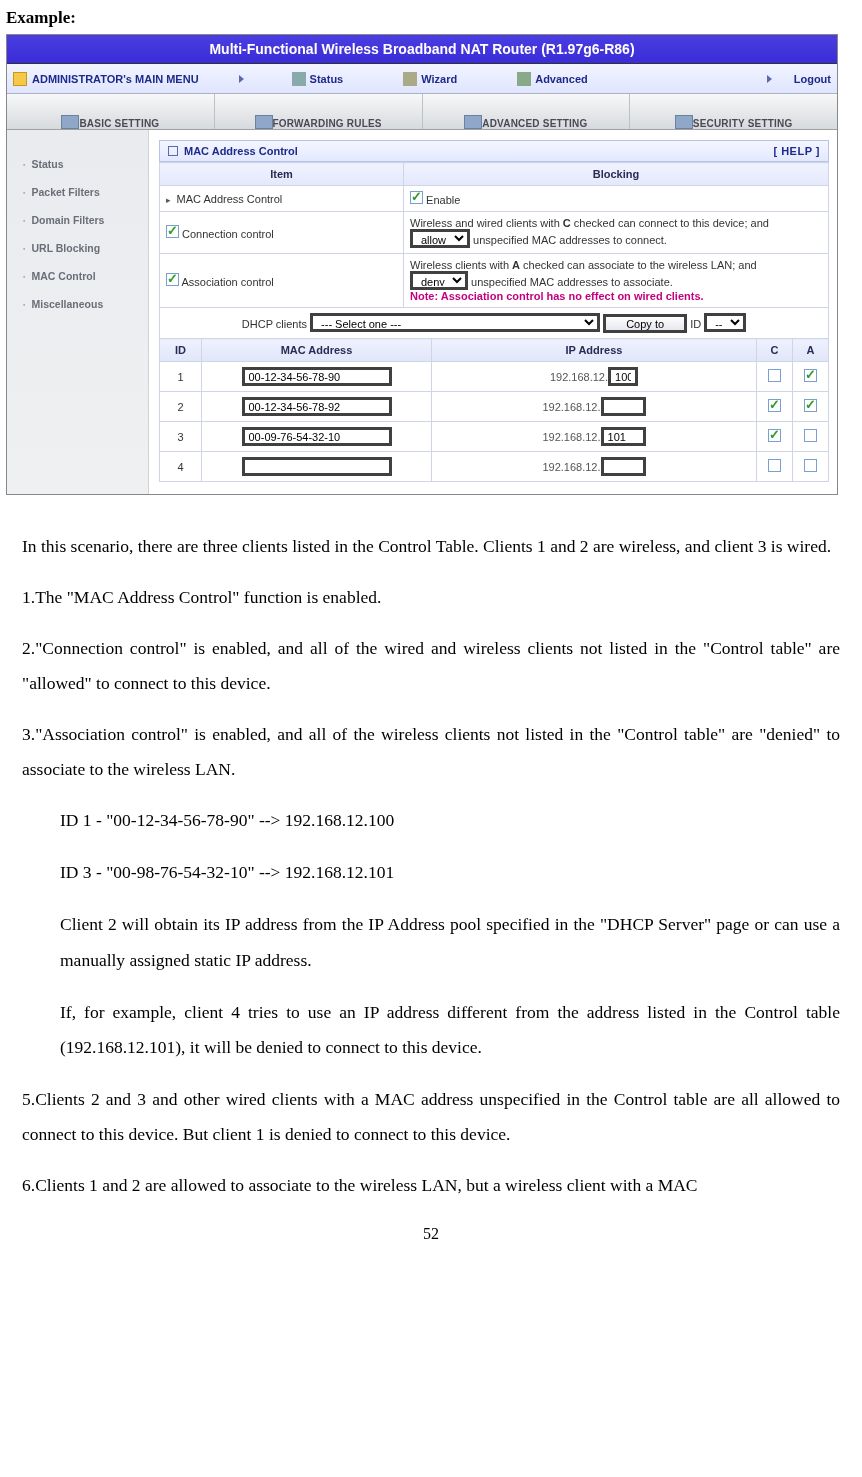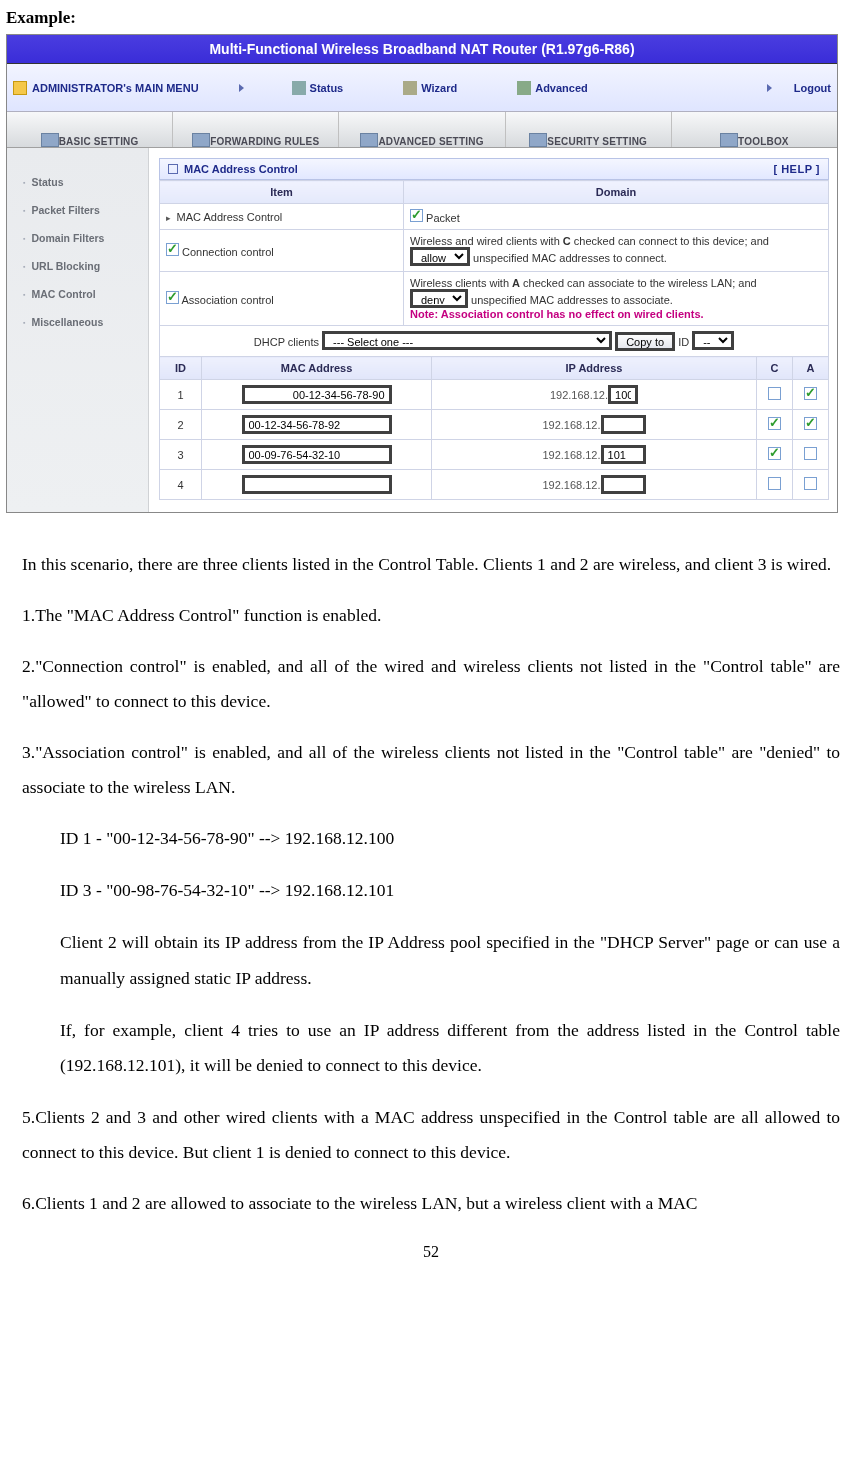--- a/index.html
+++ b/index.html
@@ -1,21 +1,21 @@
 <!DOCTYPE html>
 <html><head>
 <meta charset="utf-8">
 <style>
   * { box-sizing: border-box; margin: 0; padding: 0; }
   body { font-family: "Times New Roman", serif; background: #fff; width: 862px; margin: 0 auto; padding: 0; }
   .page { padding: 0 6px 30px 6px; }
   .example-label { font-weight: bold; font-size: 17px; margin: 8px 0 6px 0; }
   .router-ui { border: 1px solid #888; width: 832px; font-family: Verdana, Arial, sans-serif; font-size: 11px; color: #333; }
   .titlebar { background: linear-gradient(#4a3de0, #3a2dd8); color: #fff; font-weight: bold; font-size: 14px; text-align: center; padding: 6px 0; border-bottom: 1px solid #333; }
-  .menubar { background: linear-gradient(#f2f4ff,#dfe5ff); border-bottom: 1px solid #b0b0c0; display: flex; align-items: center; padding: 4px 6px; color: #1e2a8a; font-weight: bold; font-size: 11px; height: 48px; }
+  .menubar { background: linear-gradient(#f2f4ff,#dfe5ff); border-bottom: 1px solid #b0b0c0; display: flex; align-items: center; padding: 4px 6px; color: #1e2a8a; font-weight: bold; font-size: 11px; height: 30px; }
   .menubar .mm-icon { width:14px; height:14px; background:#f5c84a; display:inline-block; margin-right:5px; border:1px solid #c89a10;}
   .menubar .mm-label { margin-right: 40px; }
   .menubar .mi { display:flex; align-items:center; gap:4px; margin: 0 30px; font-weight: bold; cursor:pointer;}
   .menubar .tri { display:inline-block; width:0;height:0; border-top:4px solid transparent;border-bottom:4px solid transparent;border-left:5px solid #5a6ab0; margin-right:18px;}
   .menubar .logout { margin-left:auto; display:flex; align-items:center; gap:4px; cursor:pointer;}
   .tabbar { background: linear-gradient(#f7f8f9,#d7dadd); border-bottom: 1px solid #a0a0a0; display: flex; height: 36px; }
   .tabbar .tab { flex:1; display:flex; align-items:flex-end; justify-content:center; border-right:1px solid #c0c0c0; color:#4a4a55; font-weight:bold; font-size:10px; letter-spacing:0.2px; cursor:pointer;}
   .tabbar .tab:last-child{border-right:none;}
   .tab .ticon{ width:18px;height:14px;background:#8fa7c8;display:inline-block;border:1px solid #6a82a2;}
   .body-row { display:flex; background:#fff; }
@@ -24,21 +24,21 @@
   .sidebar .sitem::before{content:"\25AA"; color:#a8aeba; margin-right:6px; font-size:7px; position:relative; top:-1px;}
   .content { flex:1; padding:10px 8px 12px 10px; }
   .panel-hdr{ background:linear-gradient(#f4f6ff,#e2e8ff); border:1px solid #b8c3e6; display:flex; align-items:center; padding:4px 8px; font-weight:bold; color:#1e2a8a;}
   .panel-hdr .sq{width:10px;height:10px;border:1px solid #5a6ab0;margin-right:6px;}
   .panel-hdr .help{margin-left:auto;color:#1e2a8a;font-weight:bold;cursor:pointer; letter-spacing:0.5px;}
   table.rt{ width:100%; border-collapse:collapse; font-size:11px;}
   table.rt th, table.rt td{ border:1px solid #cfd4e6; padding:5px 6px; vertical-align:middle;}
   table.rt th.hdr{ background:linear-gradient(#f0f2fe,#e4e9fb); color:#2a2a55; font-weight:bold; text-align:center;}
   .row-caret::before{content:"\25B8"; color:#555; margin-right:6px; font-size:9px;}
   .sel, .txt, .btn { font-family: Verdana, Arial, sans-serif; font-size:11px; border:3px solid #404040; background:#fff; padding:1px 4px; height:19px;}
-  .btn{ background:linear-gradient(#fdfdfd,#e6e8ee); cursor:pointer; padding:1px 8px;}
+  .btn{ background:linear-gradient(#fdfdfd,#e6e8ee); cursor:pointer; padding:1px 20px;}
   .note{ color:#c40080; font-weight:bold;}
   .dhcp-row td{ text-align:center; }
   table.ctl th{ background:linear-gradient(#eef1fd,#e1e6fa); text-align:center; font-weight:bold; color:#2a2a55;}
   table.ctl td{ text-align:center;}
   .ip-prefix{ color:#555;}
   .doc-text{ font-family:"Times New Roman", serif; font-size:17.5px; line-height:2.0; margin-top:34px; text-align:justify;}
   .doc-text p{ margin: 16px; }
   .doc-text .indent{ padding-left:38px; line-height:2.05;}
   .page-num{ text-align:center; font-size:16px; margin-top:22px;}
   .chk-green{appearance:none;width:13px;height:13px;border:1px solid #7aa0d2;background:#fff;display:inline-block;position:relative;}
@@ -92,24 +92,20 @@
           <span>FORWARDING RULES</span>
         </div>
       <div class="tab">
           <span class="ticon"></span>
           <span>ADVANCED SETTING</span>
         </div>
       <div class="tab">
           <span class="ticon"></span>
           <span>SECURITY SETTING</span>
         </div>
-      <div class="tab">
-          <span class="ticon"></span>
-          <span>TOOLBOX</span>
-        </div>
     </div>
 
     <div class="body-row">
       <div class="sidebar">
         <div class="sitem"><span>Status</span></div>
         <div class="sitem"><span>Packet Filters</span></div>
         <div class="sitem"><span>Domain Filters</span></div>
         <div class="sitem"><span>URL Blocking</span></div>
         <div class="sitem"><span>MAC Control</span></div>
         <div class="sitem"><span>Miscellaneous</span></div>
@@ -119,25 +115,25 @@
         <div class="panel-hdr">
           <span class="sq"></span>
           <span>MAC Address Control</span>
           <span class="help">[ HELP ]</span>
         </div>
 
         <table class="rt">
           <tbody>
               <tr>
             <th class="hdr" style="width:244px">Item</th>
-            <th class="hdr">Domain</th>
+            <th class="hdr">Blocking</th>
           </tr>
           <tr>
             <td class="row-caret">MAC Address Control</td>
-            <td><input type="checkbox" class="chk-green" checked="" style=""> <span>Packet</span></td>
+            <td><input type="checkbox" class="chk-green" checked="" style=""> <span>Enable</span></td>
           </tr>
           <tr>
             <td><input type="checkbox" class="chk-green" checked="" style=""> <span>Connection control</span></td>
             <td>
               <span>Wireless and wired clients with </span><b>C</b><span> checked can connect to this device; and </span><br>
               <select class="sel"><option>allow</option></select>
               <span> unspecified MAC addresses to connect.</span>
             </td>
           </tr>
           <tr>
@@ -167,21 +163,21 @@
             <th style="width:42px">ID</th>
             <th style="width:230px">MAC Address</th>
             <th>IP Address</th>
             <th style="width:36px">C</th>
             <th style="width:36px">A</th>
           </tr>
           </tbody>
             <tbody id="ctl-body">
               <tr>
                 <td>1</td>
-                <td><input class="txt" style="width: 150px; text-align: right;" value="00-12-34-56-78-90"></td>
+                <td><input class="txt" style="width: 150px; text-align: left;" value="00-12-34-56-78-90"></td>
                 <td><span class="ip-prefix">192.168.12.</span><input class="txt" style="width: 30px;" value="100"></td>
                 <td><input type="checkbox" class="chk-green" style=""></td>
                 <td><input type="checkbox" class="chk-green" checked="" style=""></td>
               </tr>
               <tr>
                 <td>2</td>
                 <td><input class="txt" style="width: 150px; text-align: left;" value="00-12-34-56-78-92"></td>
                 <td><span class="ip-prefix">192.168.12.</span><input class="txt" style="width: 45px;" value=""></td>
                 <td><input type="checkbox" class="chk-green" checked="" style=""></td>
                 <td><input type="checkbox" class="chk-green" checked="" style=""></td>

